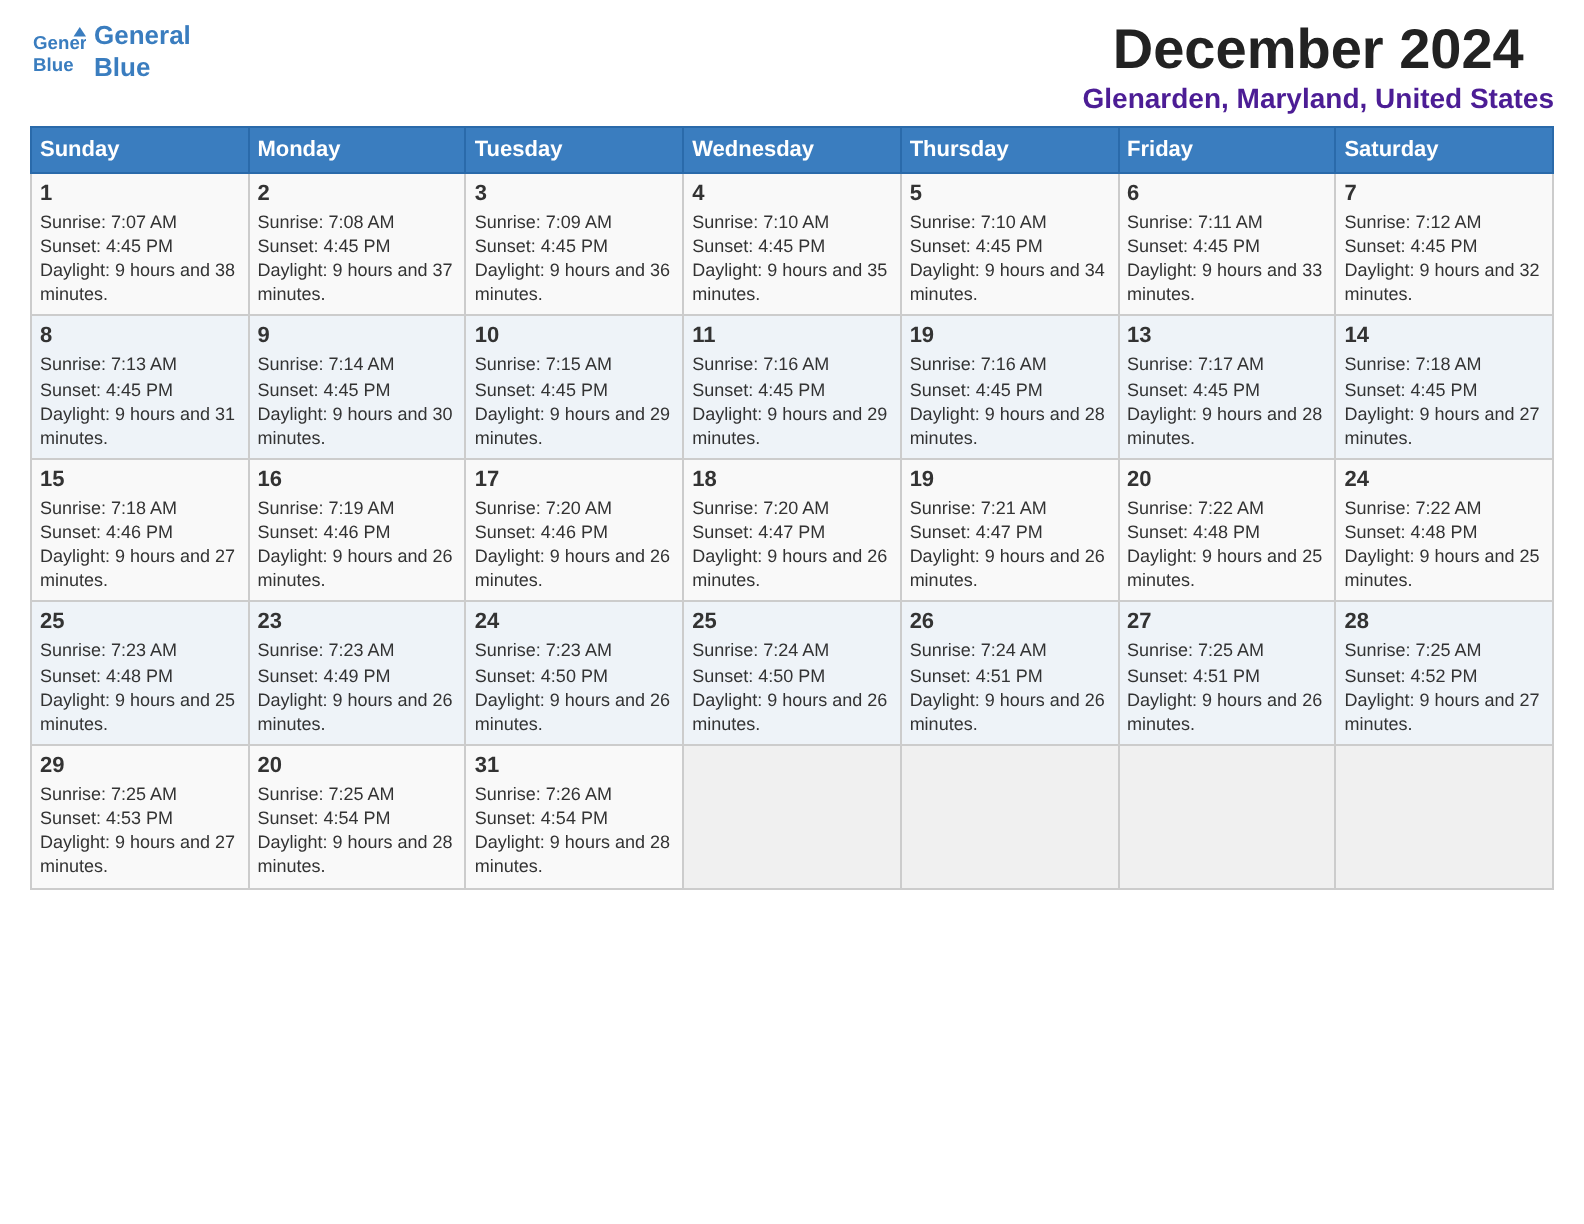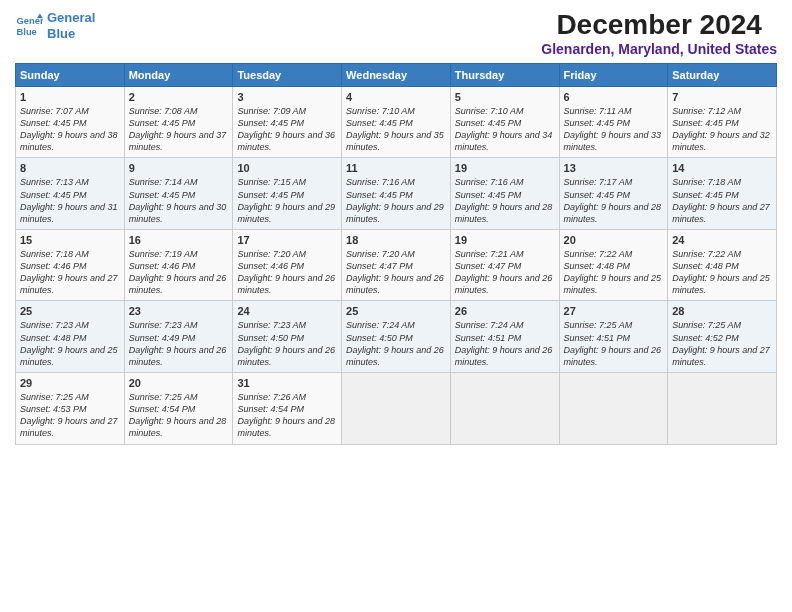--- a/index.html
+++ b/index.html
@@ -80,21 +80,20 @@
     .day-num {
       font-weight: bold;
       font-size: 11px;
       display: block;
       margin-bottom: 2px;
     }
     .day-info {
       font-size: 9px;
       color: #333;
       line-height: 1.35;
-      font-style: italic;
     }
     .empty-cell {
       background-color: #f0f0f0 !important;
     }
   </style>
 </head>
 <body>
 
 <div class="header">
   <div class="logo">

